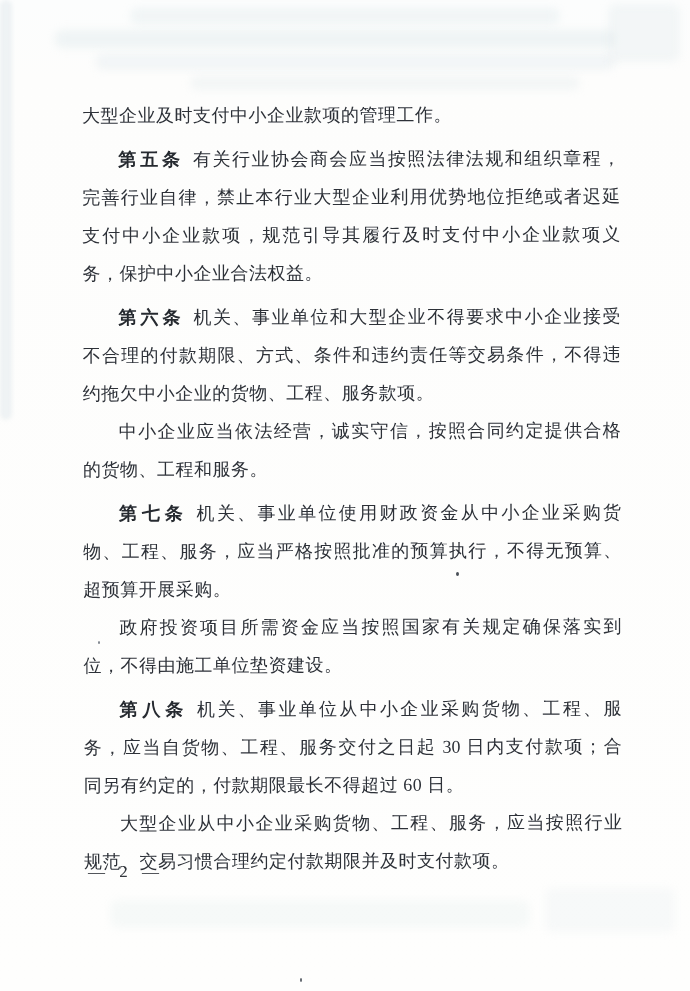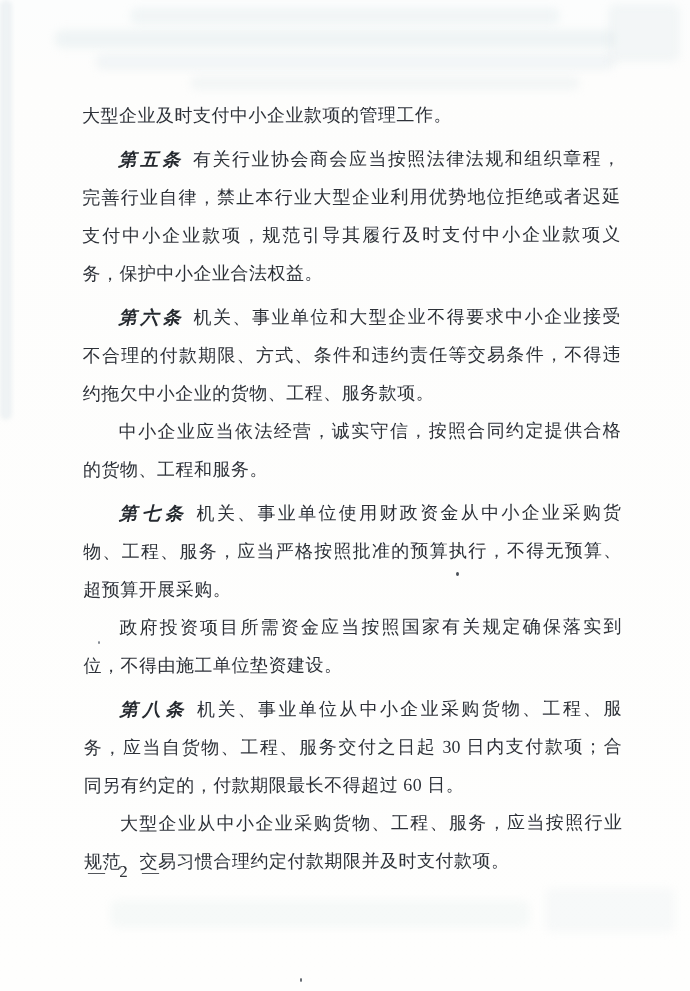--- a/index.html
+++ b/index.html
@@ -53,21 +53,20 @@
     text-align: justify;
     text-align-last: justify;
     letter-spacing: 0;
   }
   .line.first { padding-left: 36px; }
   .head {
     font-weight: bold;
     letter-spacing: 2.5px;
     margin-right: 9px;
     color: #262a30;
-    font-style: italic;
   }
   .pagenum {
     position: absolute;
     left: 88px;
     top: 862px;
     font-size: 17px;
     letter-spacing: 5px;
     color: #33373d;
   }
 </style>

